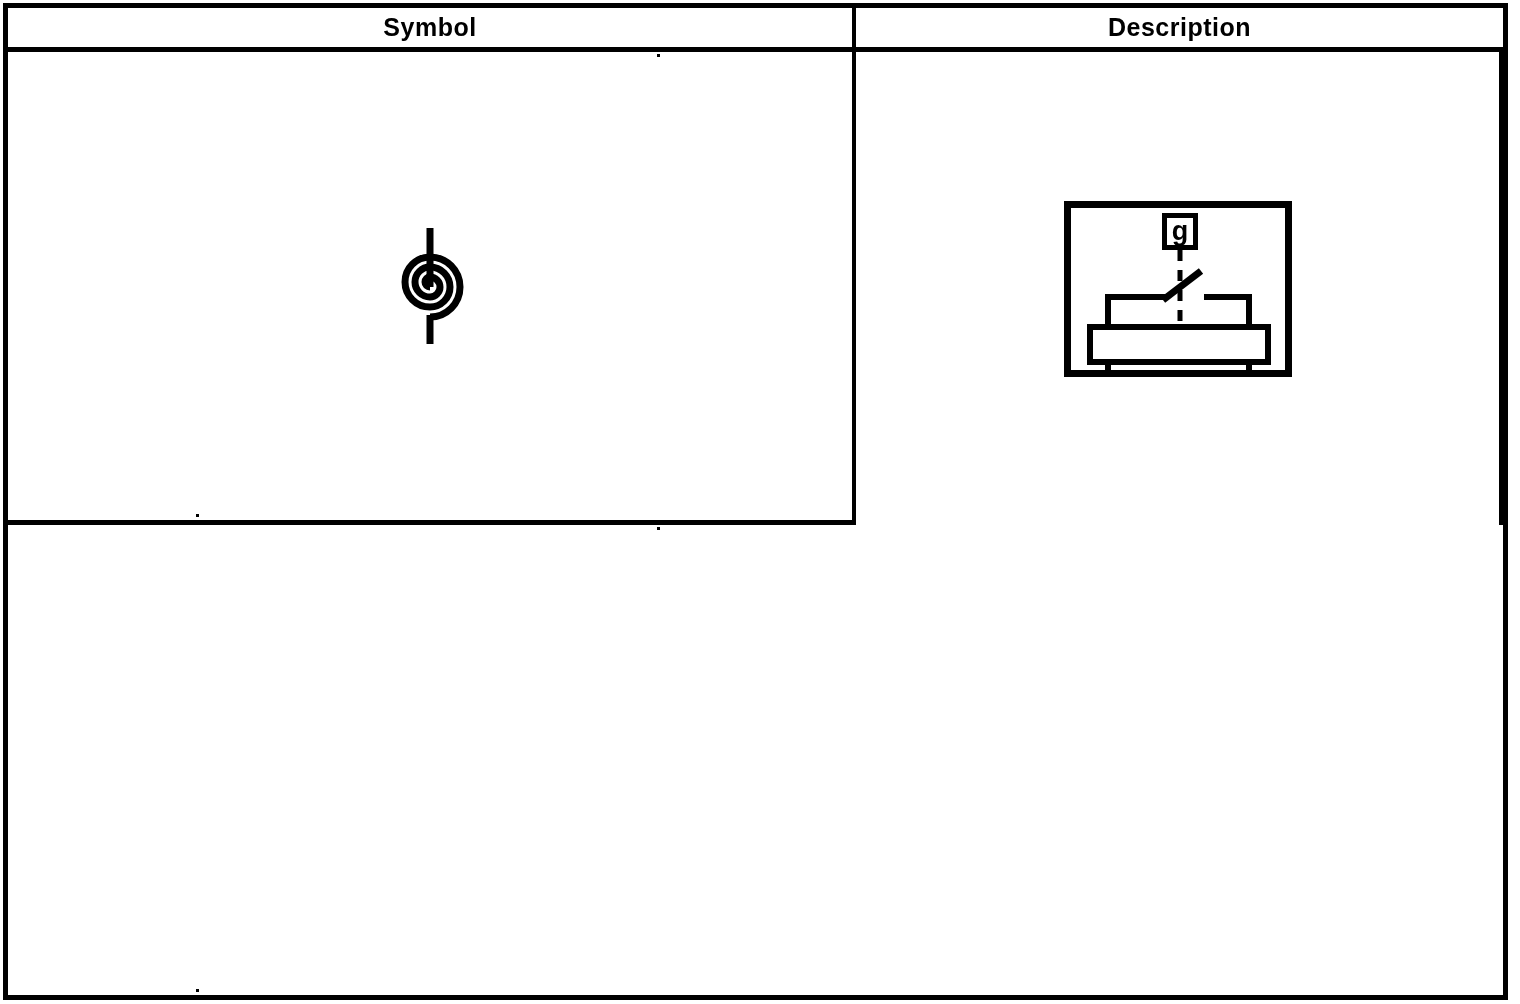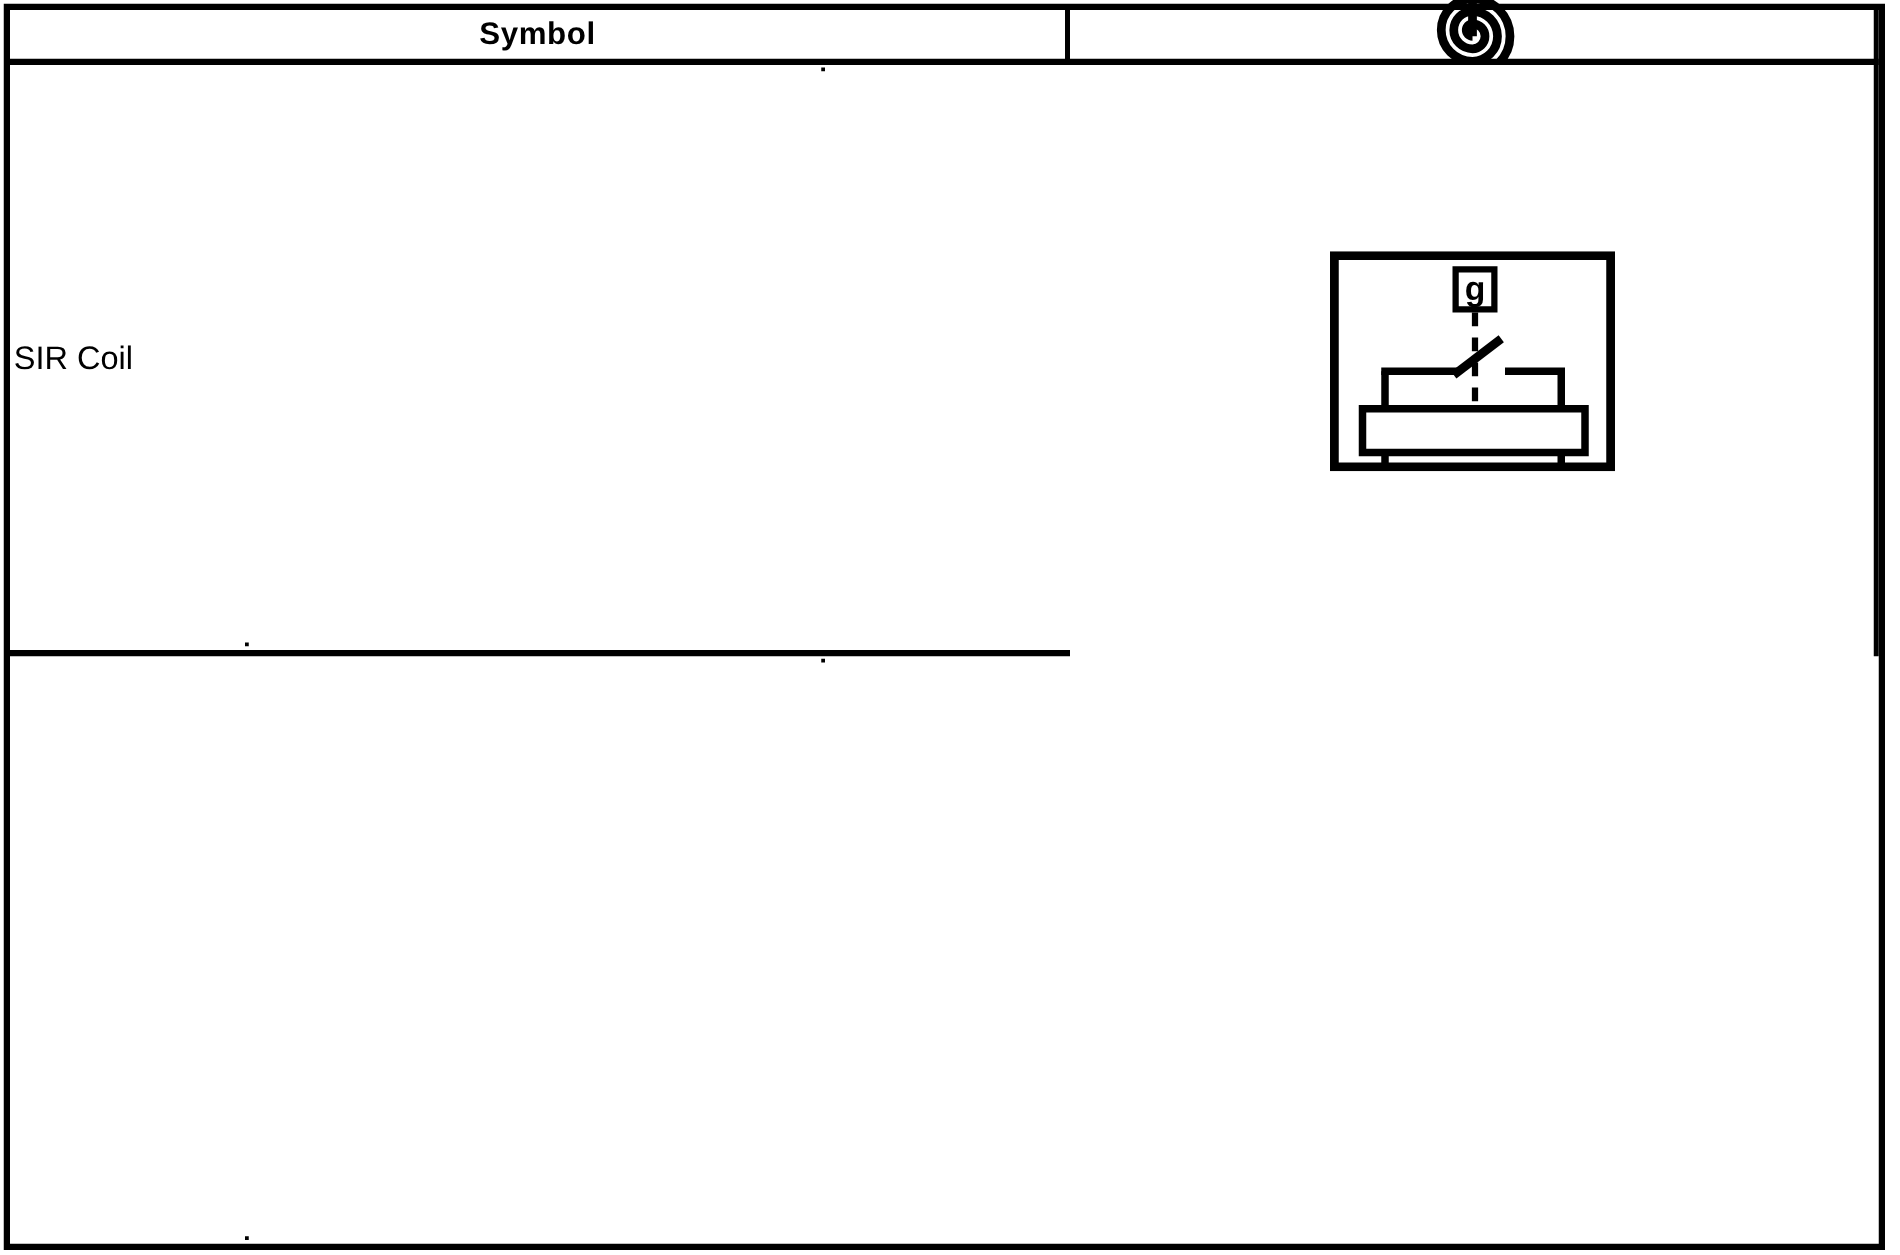--- a/index.html
+++ b/index.html
@@ -81,29 +81,29 @@
   .speck-4 { left: 196px; top: 989px; }
 </style>
 </head>
 <body>
 
 <div class="page">
 
   <div class="symbol-table">
 
     <div class="cell header-cell col-divider hline">Symbol</div>
+    <div class="cell header-cell hline">Description</div>
 
     <div class="cell symbol-cell col-divider hline">
       <svg width="116" height="116" viewBox="0 0 116 116">
         <line class="ink" x1="58" y1="0" x2="58" y2="59" stroke-width="7"></line>
         <path class="ink" stroke-width="7" d="M58 59 A5 5 0 0 1 58 49 A10 10 0 0 1 58 69 A15 15 0 0 1 58 39 A20 20 0 0 1 58 79 A25 25 0 0 1 58 29 A30 30 0 0 1 58 89"></path>
         <line class="ink" x1="58" y1="87" x2="58" y2="116" stroke-width="7"></line>
       </svg>
     </div>
-    <div class="cell desc-cell hline">SIR Coil</div>
 
     <div class="cell symbol-cell col-divider">
       <svg width="228" height="176" viewBox="0 0 228 176">
 
         <line class="ink" x1="44" y1="96" x2="44" y2="172" stroke-width="6"></line>
         <line class="ink" x1="185" y1="96" x2="185" y2="172" stroke-width="6"></line>
 
         <line class="ink" x1="41" y1="96" x2="104" y2="96" stroke-width="6"></line>
         <line class="ink" x1="140" y1="96" x2="188" y2="96" stroke-width="6"></line>
 

